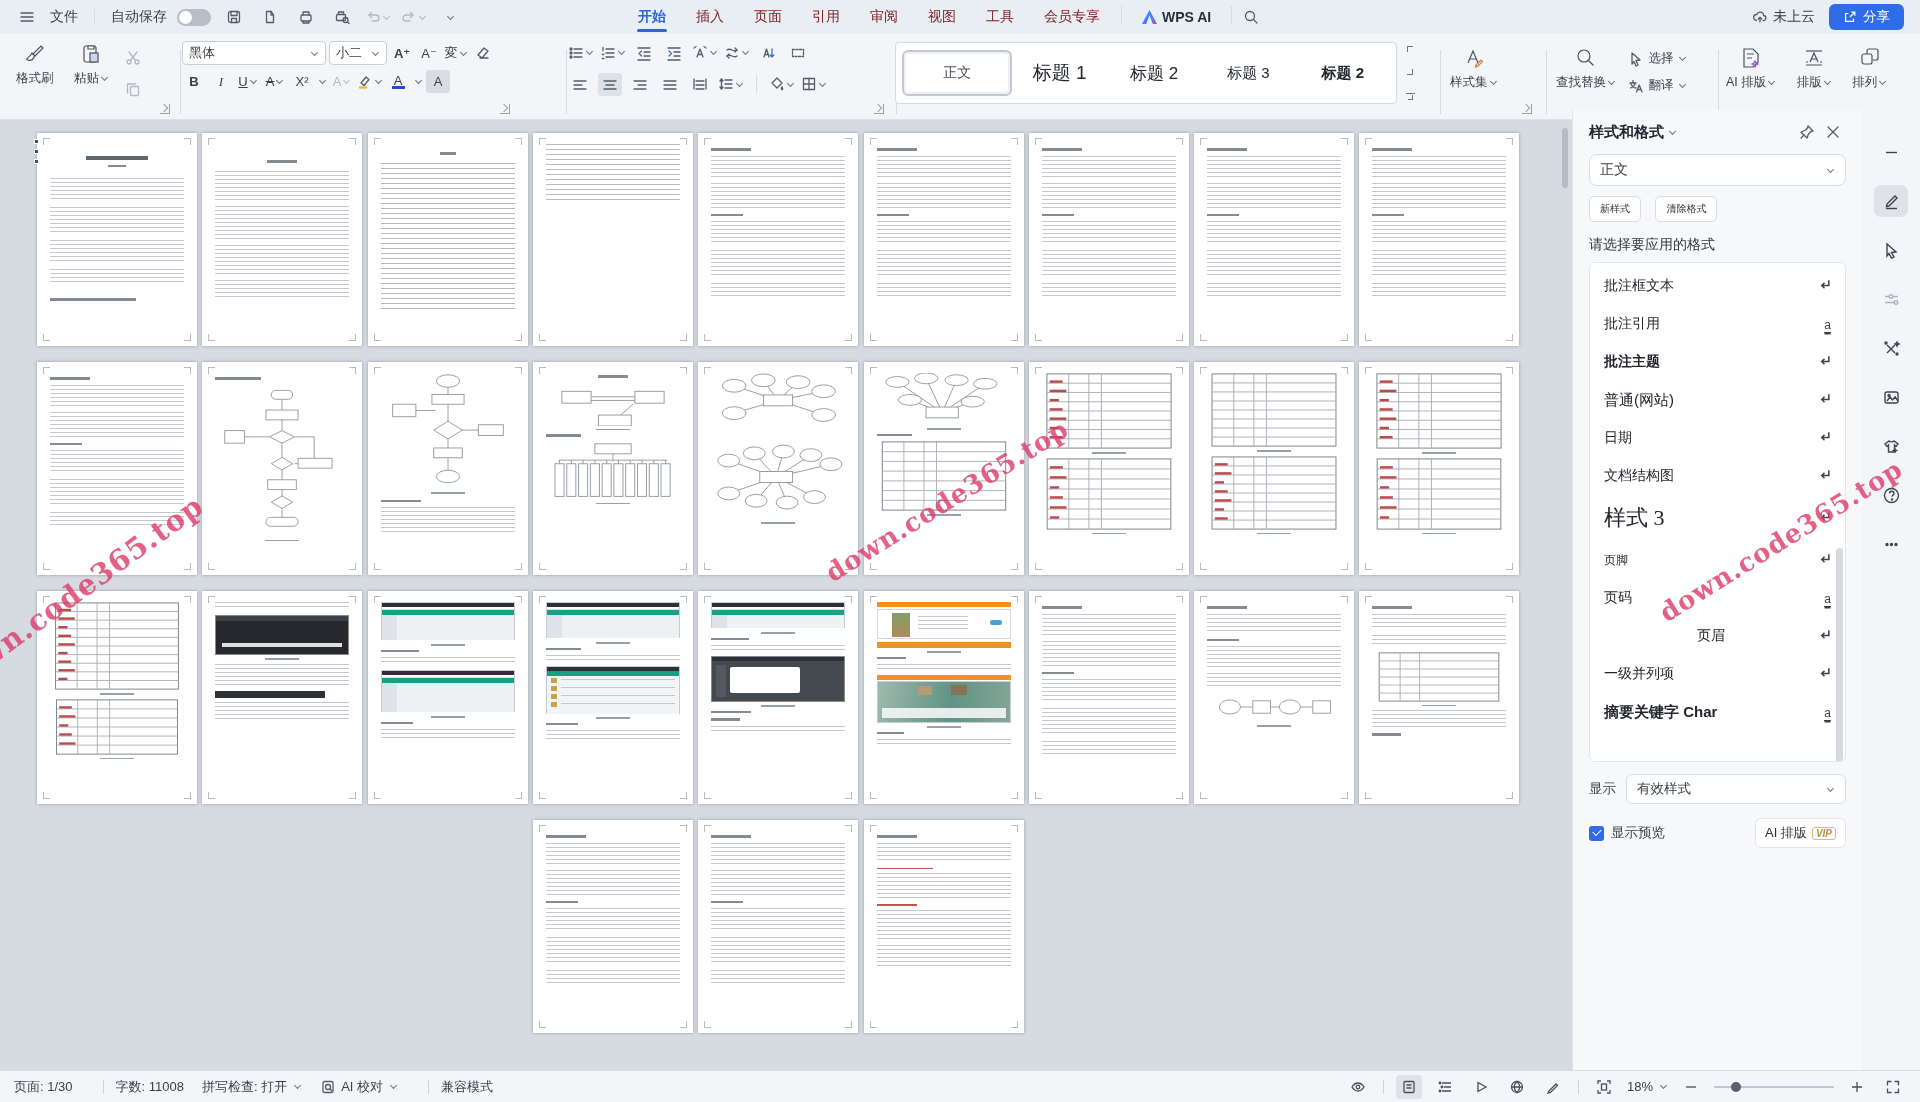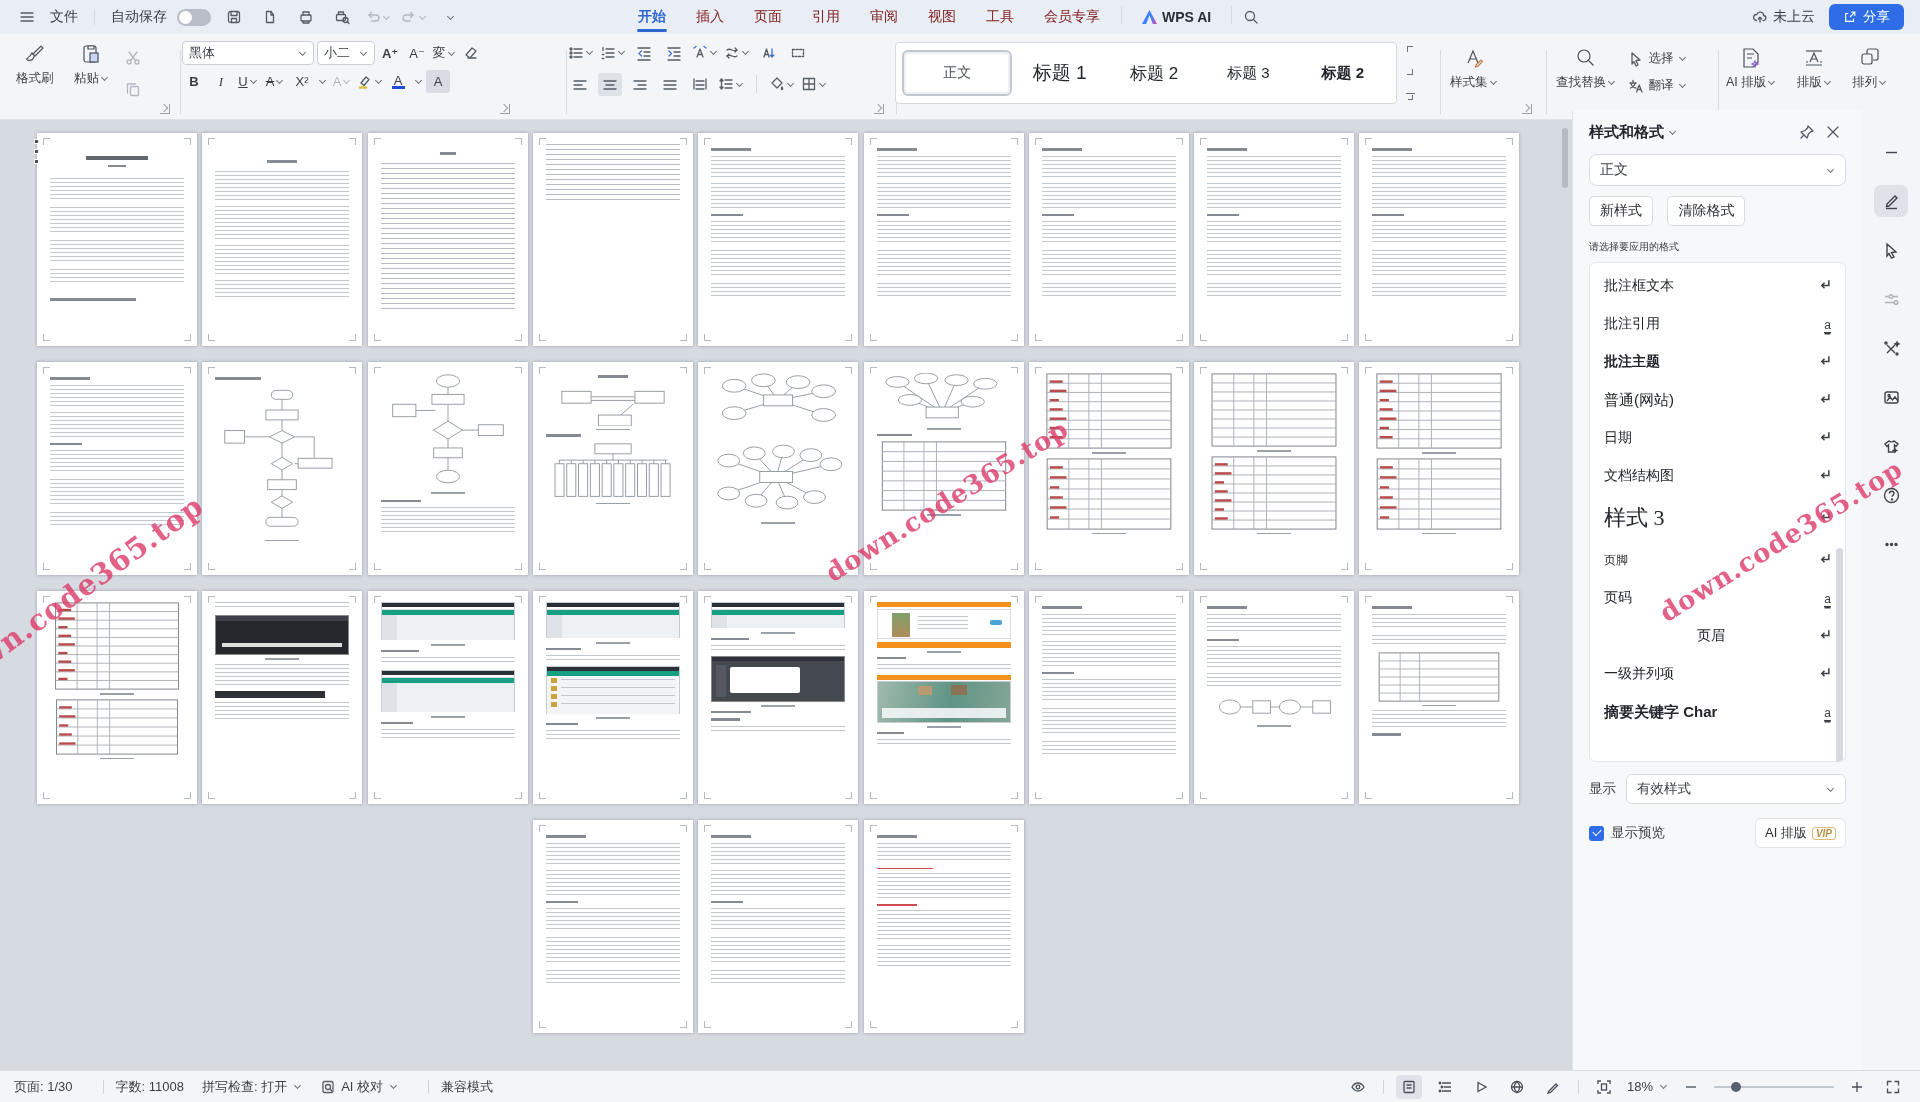--- a/index.html
+++ b/index.html
@@ -63,22 +63,22 @@
   .sel-handle { position:absolute; width:5px; height:5px; background:#4a4f58; border:1px solid #fff; left:-3px; }
 
   
   .wm { position:absolute; font-family:"DejaVu Serif",serif; font-weight:bold; color:rgba(222,62,108,.8); letter-spacing:1px; transform-origin:left center; pointer-events:none; z-index:50; white-space:nowrap; }
 
   
   #panel { position:absolute; top:110px; left:1572px; width:290px; bottom:32px; background:#f7f8fa; border-left:1px solid #e0e3e8; padding:0 16px; }
   #panel-head { display:flex; align-items:center; height:44px; font-size:15px; color:#24282e; font-weight:bold; }
   #panel-head .sp { flex:1; }
   #style-combo { height:32px; background:#fff; border:1px solid #d8dce2; border-radius:8px; display:flex; align-items:center; justify-content:space-between; padding:0 10px; font-size:14px; margin-bottom:10px; }
-  .pbtn { display:inline-block; border:1px solid #d8dce2; background:#fff; border-radius:5px; padding:5px 10px; font-size:14px; margin-right:10px; color:#2c3037; }
-  #panel-hint { font-size:10px; color:#33373e; margin:14px 0 8px; }
+  .pbtn { display:inline-block; border:1px solid #d8dce2; background:#fff; border-radius:5px; padding:5px 10px; font-size:10px; margin-right:10px; color:#2c3037; }
+  #panel-hint { font-size:14px; color:#33373e; margin:14px 0 8px; }
   #style-list { background:#fff; border:1px solid #e2e5ea; border-radius:6px; height:500px; overflow:hidden; position:relative; padding:4px 0; }
   .sl-row { display:flex; align-items:center; height:38px; padding:0 14px; color:#23262c; font-size:14px; }
   .sl-name { flex:1; overflow:hidden; white-space:nowrap; }
   .sl-mark svg { width:13px; height:13px; stroke:#3c4046; fill:none; stroke-width:1.4; }
   .char-mark { font-size:12px; color:#3c4046; border-bottom:1px solid #3c4046; box-shadow:0 2px 0 -0.5px #3c4046; line-height:10px; }
   #list-scroll { position:absolute; right:2px; top:285px; width:7px; height:250px; background:#d6d9df; border-radius:4px; }
   #panel-bottom { margin-top:12px; }
   #display-row { display:flex; align-items:center; gap:10px; font-size:13.5px; }
   #display-combo { flex:1; height:30px; background:#fff; border:1px solid #d8dce2; border-radius:6px; display:flex; align-items:center; justify-content:space-between; padding:0 10px; }
   #preview-row { display:flex; align-items:center; margin-top:14px; font-size:13.5px; }
@@ -235,21 +235,21 @@
             <path d="M10.5 3h-8v9"></path>
           </svg>
         </span>
     </span>
     <span class="launcher"></span>
   </div>
   <div class="vdiv" style="position:absolute;left:174px;top:10px;height:64px"></div>
 
   <div class="grp" style="left:182px;width:330px">
     <div class="frow">
-      <span class="combo" style="width:132px">
+      <span class="combo" style="width:144px">
           <span>黑体</span>
           <span class="cv"></span>
         </span>
       <span class="combo" style="width:58px">
           <span>小二</span>
           <span class="cv"></span>
         </span>
       <span class="sm" style="font-weight:bold">A⁺</span>
       <span class="sm">A⁻</span>
       <span class="sm">変<span class="cv"></span></span>

